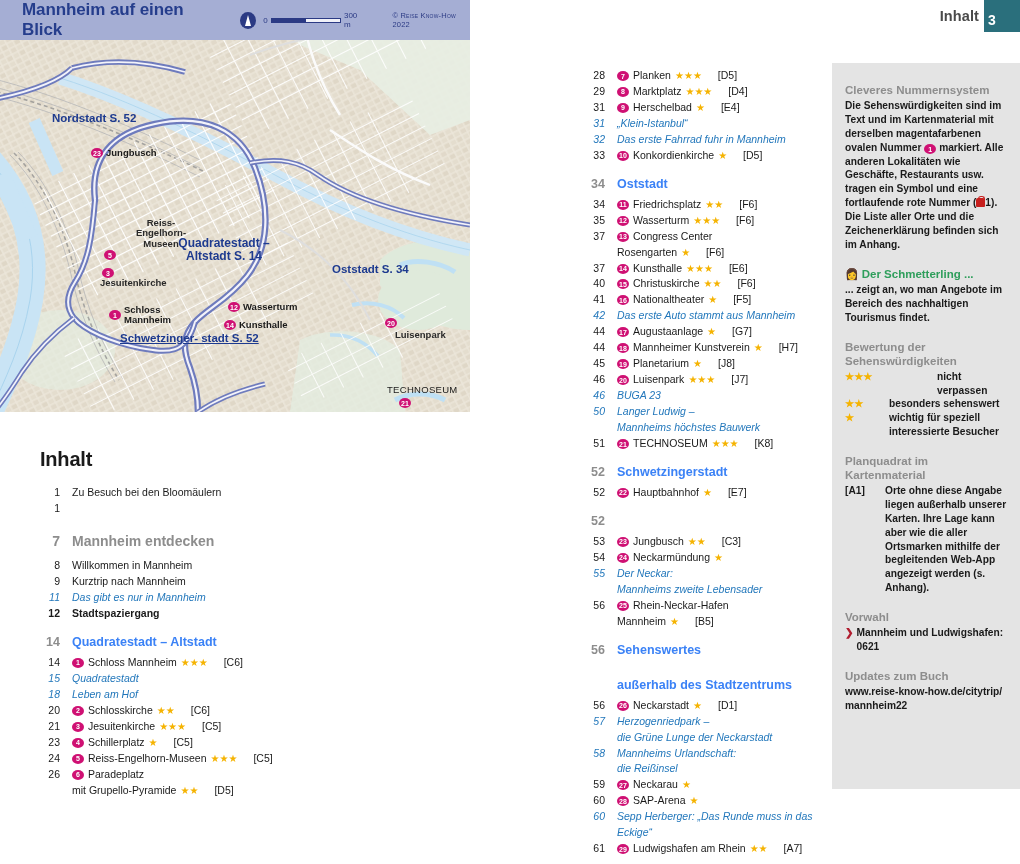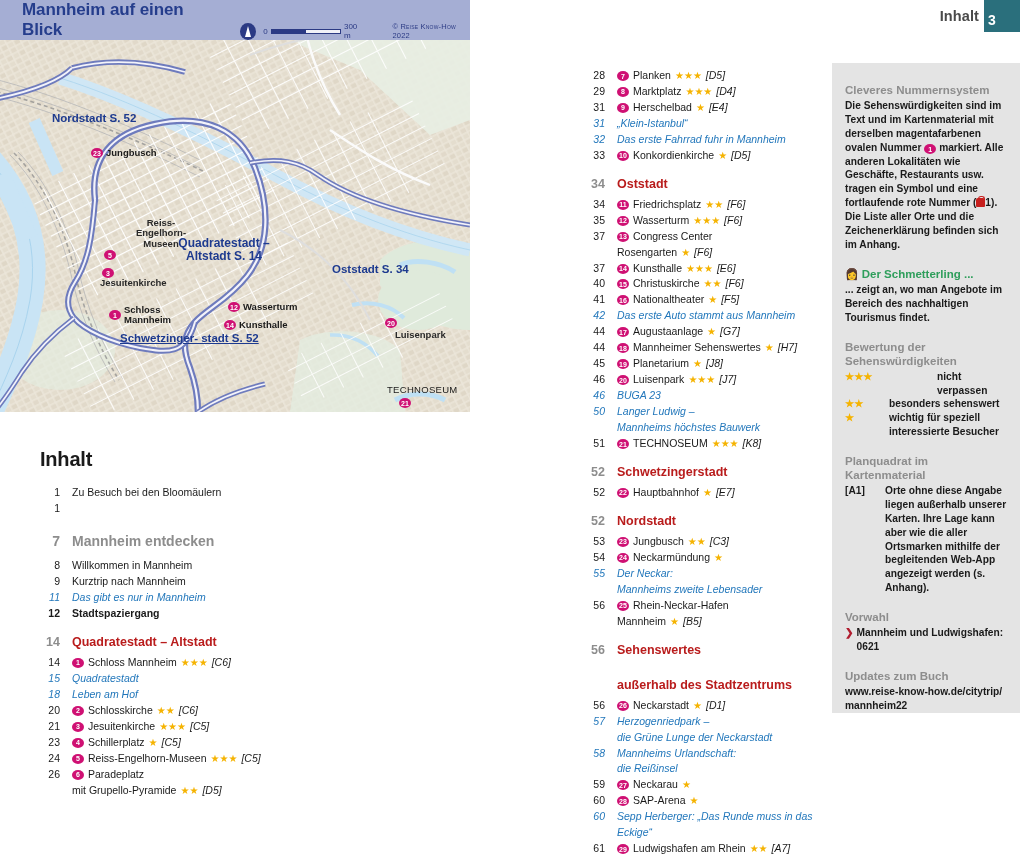--- a/index.html
+++ b/index.html
@@ -28,21 +28,21 @@
   }
 
   
   .map-wrap {
     position: absolute; left: 0; top: 0; width: 470px; height: 412px;
     overflow: hidden;
   }
   .map-banner {
     position: absolute; left: 0; top: 0; width: 470px; height: 40px;
     background: #a5aed4; z-index: 8;
-    display: flex; align-items: flex-end;
+    display: flex; align-items: center;
   }
   .map-banner .mb-title {
     color: #253d8c; font-size: 17px; font-weight: 700;
     margin-left: 22px; letter-spacing: -0.1px;
   }
   .compass {
     width: 17px; height: 17px; border-radius: 50%;
     background: #2b3a84; margin-left: 26px; position: relative;
   }
   .compass::after {
@@ -81,45 +81,45 @@
   .poi .ptxt { font-size:9.5px; color:#1a1a1a; font-weight:600; line-height:1.08; white-space:pre-line;}
 
   
   .toc { position:absolute; left:40px; top:448px; width:300px; }
   .toc h1 { font-size:20px; font-weight:700; color:#1a1a1a; margin-bottom:14px; letter-spacing:-.2px;}
   .row { display:flex; font-size:10.5px; line-height:1.52; }
   .row .pg { width:32px; flex:0 0 32px; text-align:right; padding-right:12px; color:#1a1a1a; }
   .row .txt { flex:1; color:#1a1a1a; display:flex; align-items:baseline; flex-wrap:wrap; gap:0; }
   .row.section { margin-top:11px; margin-bottom:3px; }
   .row.section .pg { color:#8d8d8d; font-weight:700; font-size:12.5px; }
-  .row.section .txt { color:#b91c1c; font-weight:700; font-size:12.5px; }
+  .row.section .txt { color:#3b82f6; font-weight:700; font-size:12.5px; }
   .row.chapter { margin-top:14px; margin-bottom:6px; }
   .row.chapter .pg { color:#8d8d8d; font-weight:700; font-size:14px; }
   .row.chapter .txt { color:#8d8d8d; font-weight:700; font-size:14px; }
   .row.ital .pg { color:#2277bb; font-style:italic; }
   .row.ital .txt { color:#2277bb; font-style:italic; }
   .row.bold .txt { font-weight:700; }
   .row.bold .pg { font-weight:700; }
   .row.cont .pg { visibility:hidden; }
 
   .badge {
     display:inline-flex; align-items:center; justify-content:center;
     width:12px; height:10px; border-radius:50%;
     background:#cf1073; color:#fff; font-size:7px; font-weight:700;
     margin-right:4px; line-height:1; flex:0 0 auto; position:relative; top:-0.5px;
   }
   .stars { color:#f5b301; letter-spacing:0px; margin-left:4px; font-size:10px; }
-  .sq { margin-left:4px;font-style:italic; }
+  .sq { margin-left:16px; }
 
   
   .midcol { position:absolute; left:585px; top:68px; width:235px; }
 
   
   .sidebar {
-    position:absolute; left:832px; top:63px; width:188px; height:650px;
+    position:absolute; left:832px; top:63px; width:188px; height:726px;
     background:#e4e4e4; padding:20px 13px 0 13px;
   }
   .sb-h {
     font-size:11.5px; font-weight:700; color:#8d8d8d;
     line-height:1.22; margin-bottom:2px;
   }
   .sb-p {
     font-size:10.2px; color:#1a1a1a; line-height:1.36; font-weight:600;
     margin-bottom:0;
   }
@@ -667,21 +667,21 @@
             <span class="badge">17</span>
             <span>Augustaanlage</span>
             <span class="stars">★</span>
             <span class="sq">[G7]</span>
           </span>
         </div>
         <div class="row">
           <span class="pg">44</span>
           <span class="txt">
             <span class="badge">18</span>
-            <span>Mannheimer Sehenswertes</span>
+            <span>Mannheimer Kunstverein</span>
             <span class="stars">★</span>
             <span class="sq">[H7]</span>
           </span>
         </div>
         <div class="row">
           <span class="pg">45</span>
           <span class="txt">
             <span class="badge">19</span>
             <span>Planetarium</span>
             <span class="stars">★</span>
@@ -734,23 +734,20 @@
           <span class="pg">52</span>
           <span class="txt">
             <span class="badge">22</span>
             <span>Hauptbahnhof</span>
             <span class="stars">★</span>
             <span class="sq">[E7]</span>
           </span>
         </div>
         <div class="row section">
           <span class="pg">52</span>
-          <span class="txt">
-            <span>Nordstadt</span>
-          </span>
         </div>
         <div class="row">
           <span class="pg">53</span>
           <span class="txt">
             <span class="badge">23</span>
             <span>Jungbusch</span>
             <span class="stars">★★</span>
             <span class="sq">[C3]</span>
           </span>
         </div>

